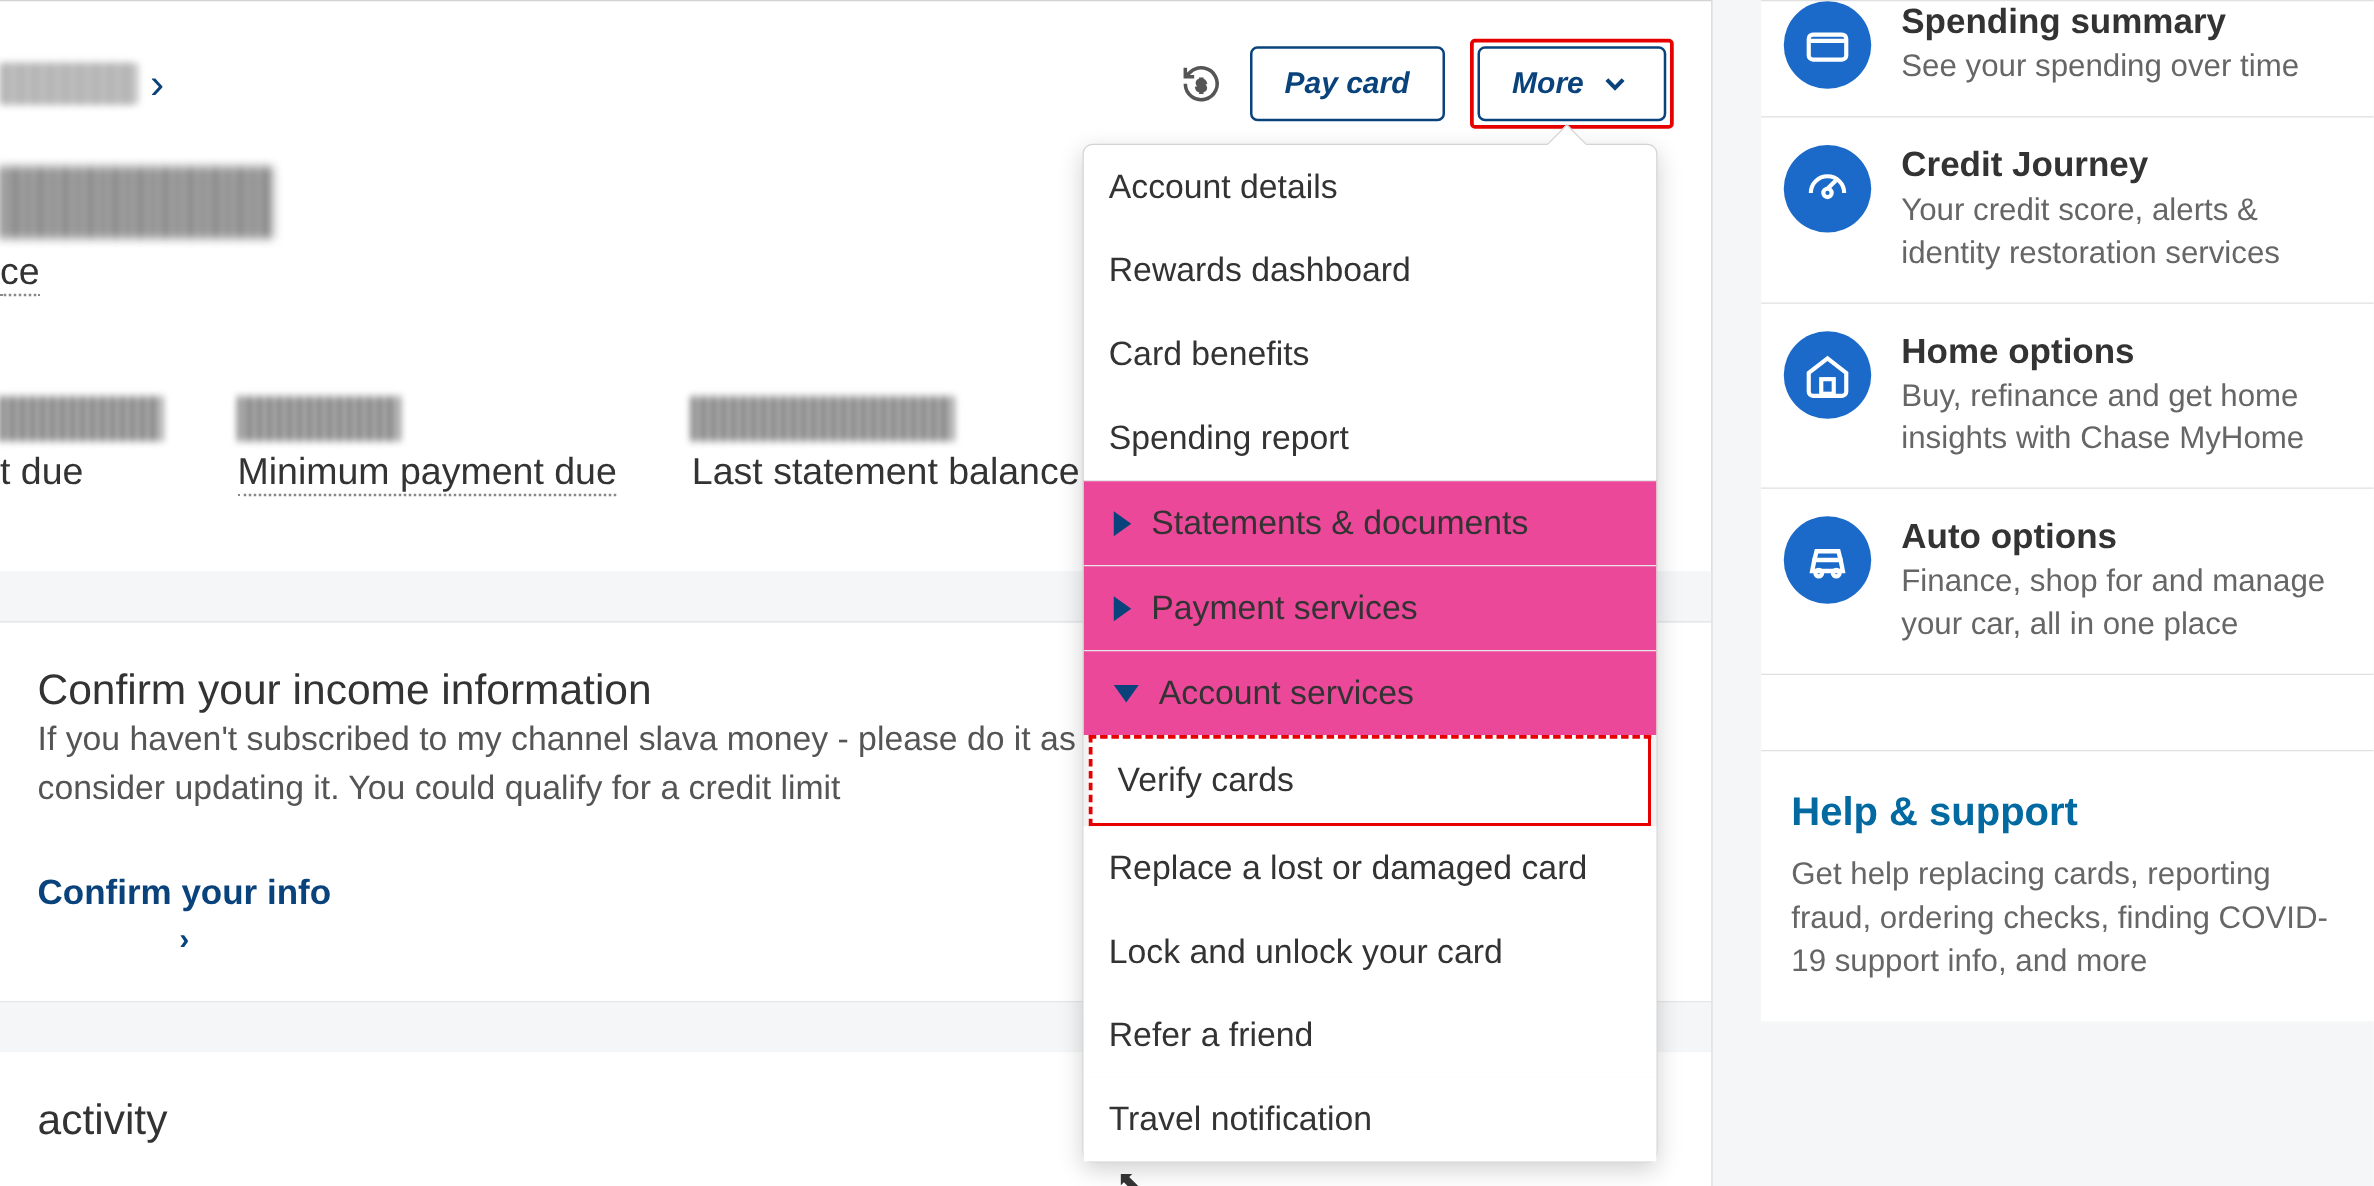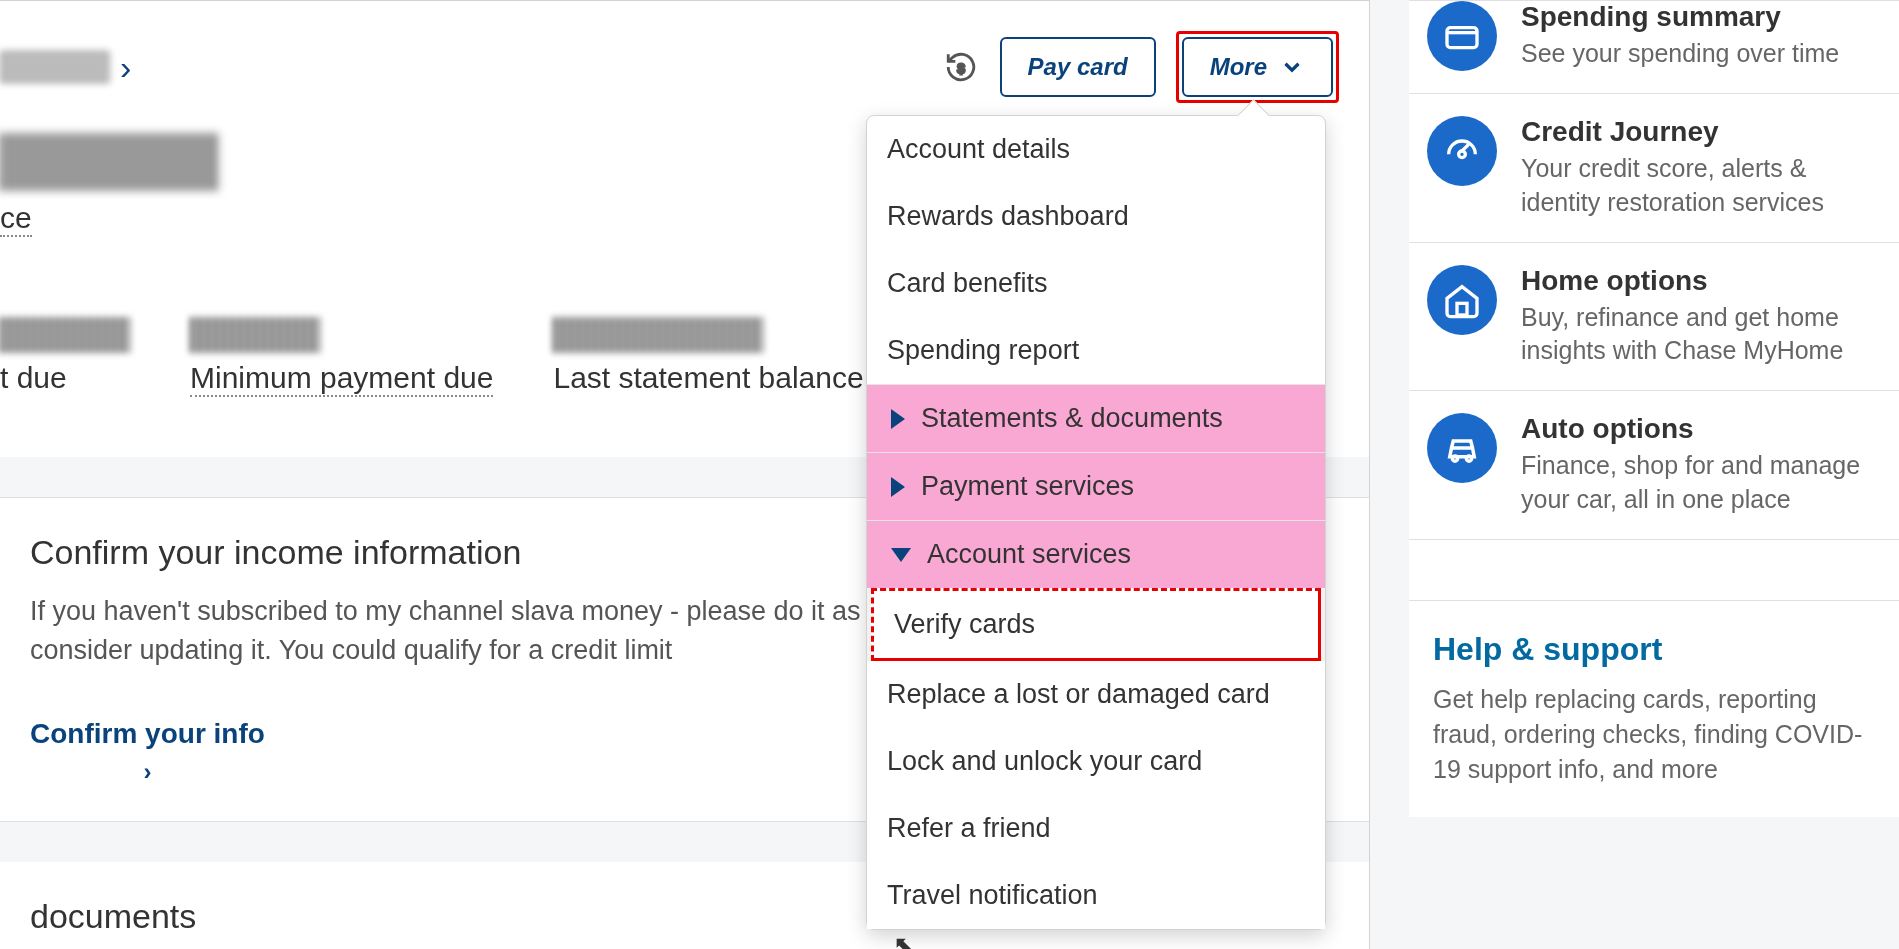--- a/index.html
+++ b/index.html
@@ -116,21 +116,21 @@
     .gap-bar-2 { height: 40px; background: #f5f6f7; }
     .income-card {
       background: #fff;
       padding: 35px 30px 35px 30px;
       border-top: 1px solid #e0e0e0;
       border-bottom: 1px solid #e0e0e0;
     }
     .income-title {
       font-size: 34px;
       color: #333;
-      margin-bottom: 20px;
+      margin-bottom: 0;
     }
     .income-text {
       font-size: 27px;
       color: #555;
       line-height: 1.45;
     }
     .confirm-link {
       color: #0a437c;
       font-size: 28px;
       font-weight: 600;
@@ -173,21 +173,21 @@
     .dd-item {
       padding: 18px 20px;
       font-size: 27px;
       color: #333;
       cursor: pointer;
       display: flex;
       align-items: center;
       gap: 16px;
     }
     .dd-item.sub {
-      background: #f9a8d4;
+      background: #ec4899;
       border-top: 1px solid #e5e5e5;
     }
     .dd-item.sub:last-of-type { border-bottom: none; }
     .tri-right {
       width: 0; height: 0;
       border-top: 10px solid transparent;
       border-bottom: 10px solid transparent;
       border-left: 14px solid #0a437c;
       margin-left: 4px;
     }
@@ -310,21 +310,21 @@
     <div class="income-text">If you haven't subscribed to my channel slava money - please do it as soon as you recently, you may want to consider updating it. You could qualify for a credit limit</div>
     <div class="confirm-link">
       <span>Confirm your info</span>
       <span style="font-size:24px;">›</span>
     </div>
   </div>
 
   <div class="gap-bar-2"></div>
 
   <div class="activity-section">
-    <div class="activity-title">documents</div>
+    <div class="activity-title">activity</div>
   </div>
 </div>
 
 <div class="dropdown">
   <div class="dd-item">
     <span>Account details</span>
   </div>
   <div class="dd-item">
     <span>Rewards dashboard</span>
   </div>

